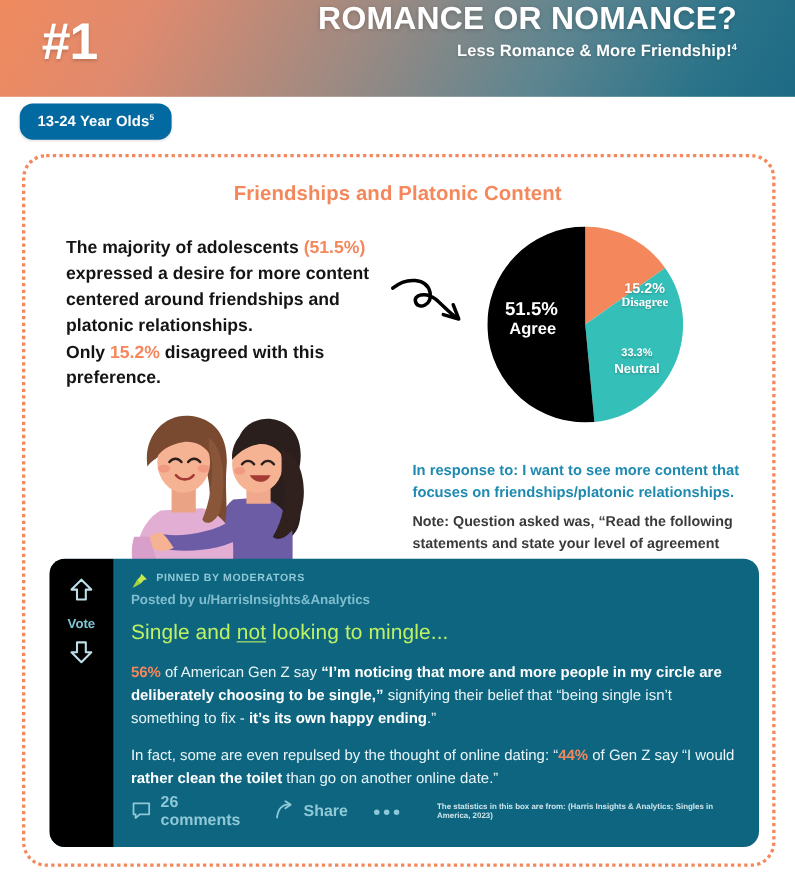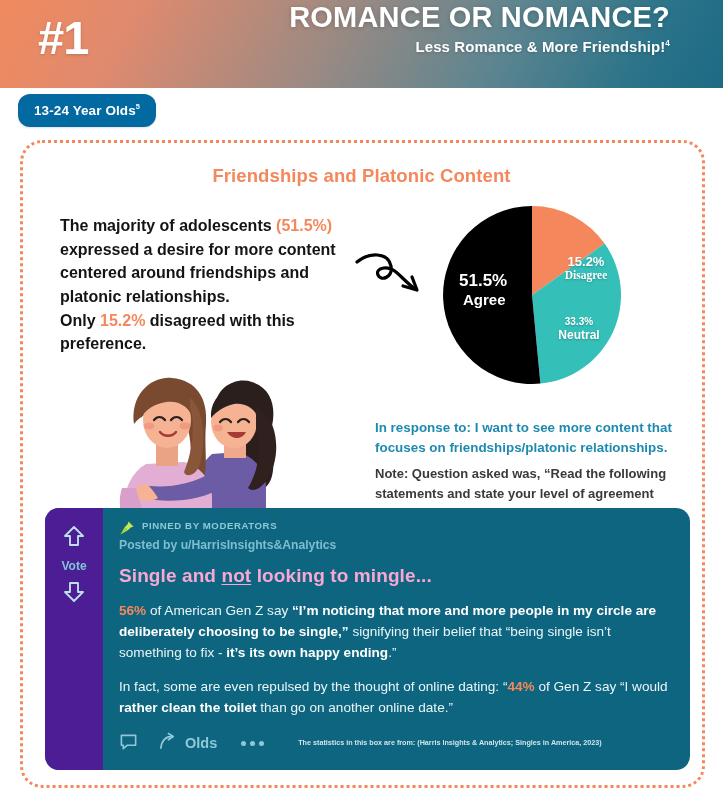--- a/index.html
+++ b/index.html
@@ -110,32 +110,32 @@
   
   .reddit-card {
     position: absolute; left: 45px; top: 508px;
     width: 645px; height: 262px;
     background: #0d657f;
     border-radius: 14px;
     overflow: hidden;
   }
   .vote-col {
     position: absolute; left: 0; top: 0; width: 58px; height: 262px;
-    background: #4c1d95;
+    background: #000000;
     display: flex; flex-direction: column; align-items: center;
     padding-top: 16px; gap: 7px;
   }
   .vote-label { font-size: 12px; font-weight: 700; color: #7fc4d4; }
   .post-body { position: absolute; left: 58px; top: 0; right: 0; bottom: 0; padding: 12px 16px 0 16px; }
   .meta-row { display: flex; align-items: flex-start; gap: 7px; }
   .pin-icon { width: 16px; height: 16px; flex: none; }
   .pinned-text { font-size: 9.6px; font-weight: 700; color: #8fc9d8; letter-spacing: .6px; }
   .posted-by { margin-top: 2px; font-size: 12.2px; font-weight: 700; color: #7fbdcf; }
   .post-title {
-    margin-top: 13px; font-size: 19px; font-weight: 700; color: #f9a8d4; letter-spacing: .1px;
+    margin-top: 13px; font-size: 19px; font-weight: 400; color: #bef264; letter-spacing: .1px;
   }
   .post-title u { text-decoration: underline; text-underline-offset: 2px; }
   .post-para {
     margin-top: 13px; font-size: 13.6px; color: #eaf5f8; line-height: 1.55;
   }
   .post-para b { font-weight: 700; color: #ffffff; }
   .orange { color: #f4885c; font-weight: 700; }
   .action-row {
     position: absolute; left: 74px; bottom: 16px; right: 14px;
     display: flex; align-items: center; gap: 20px;
@@ -287,29 +287,30 @@
       <div class="post-para"><span>In fact, some are even repulsed by the thought of online dating: “</span><span class="orange">44%</span><span> of Gen Z say “I would </span><b>rather clean the toilet</b><span> than go on another online date.”</span></div>
     </div>
 
     <div class="action-row">
       <div class="action">
         <span>
           <svg width="19" height="19" viewBox="0 0 20 20">
               <path d="M2.5 3.5 H17.5 V14 H8.5 L4.5 17.5 V14 H2.5 Z" fill="none" stroke="#8fc9d8" stroke-width="1.7" stroke-linejoin="round"></path>
             </svg>
         </span>
+        <span>26 comments</span>
       </div>
       <div class="action">
         <span>
           <svg width="19" height="19" viewBox="0 0 20 20">
               <path d="M3 17 C4 8, 9 4.5, 15 4.5" fill="none" stroke="#8fc9d8" stroke-width="1.8" stroke-linecap="round"></path>
               <path d="M11 1.5 L16 4.7 L11 8.2" fill="none" stroke="#8fc9d8" stroke-width="1.8" stroke-linecap="round" stroke-linejoin="round"></path>
             </svg>
         </span>
-        <span>Olds</span>
+        <span>Share</span>
       </div>
       <div class="dots">
           <i></i>
           <i></i>
           <i></i>
         </div>
       <div class="source-note">The statistics in this box are from: (Harris Insights &amp; Analytics; Singles in America, 2023)</div>
     </div>
   </div>
 

